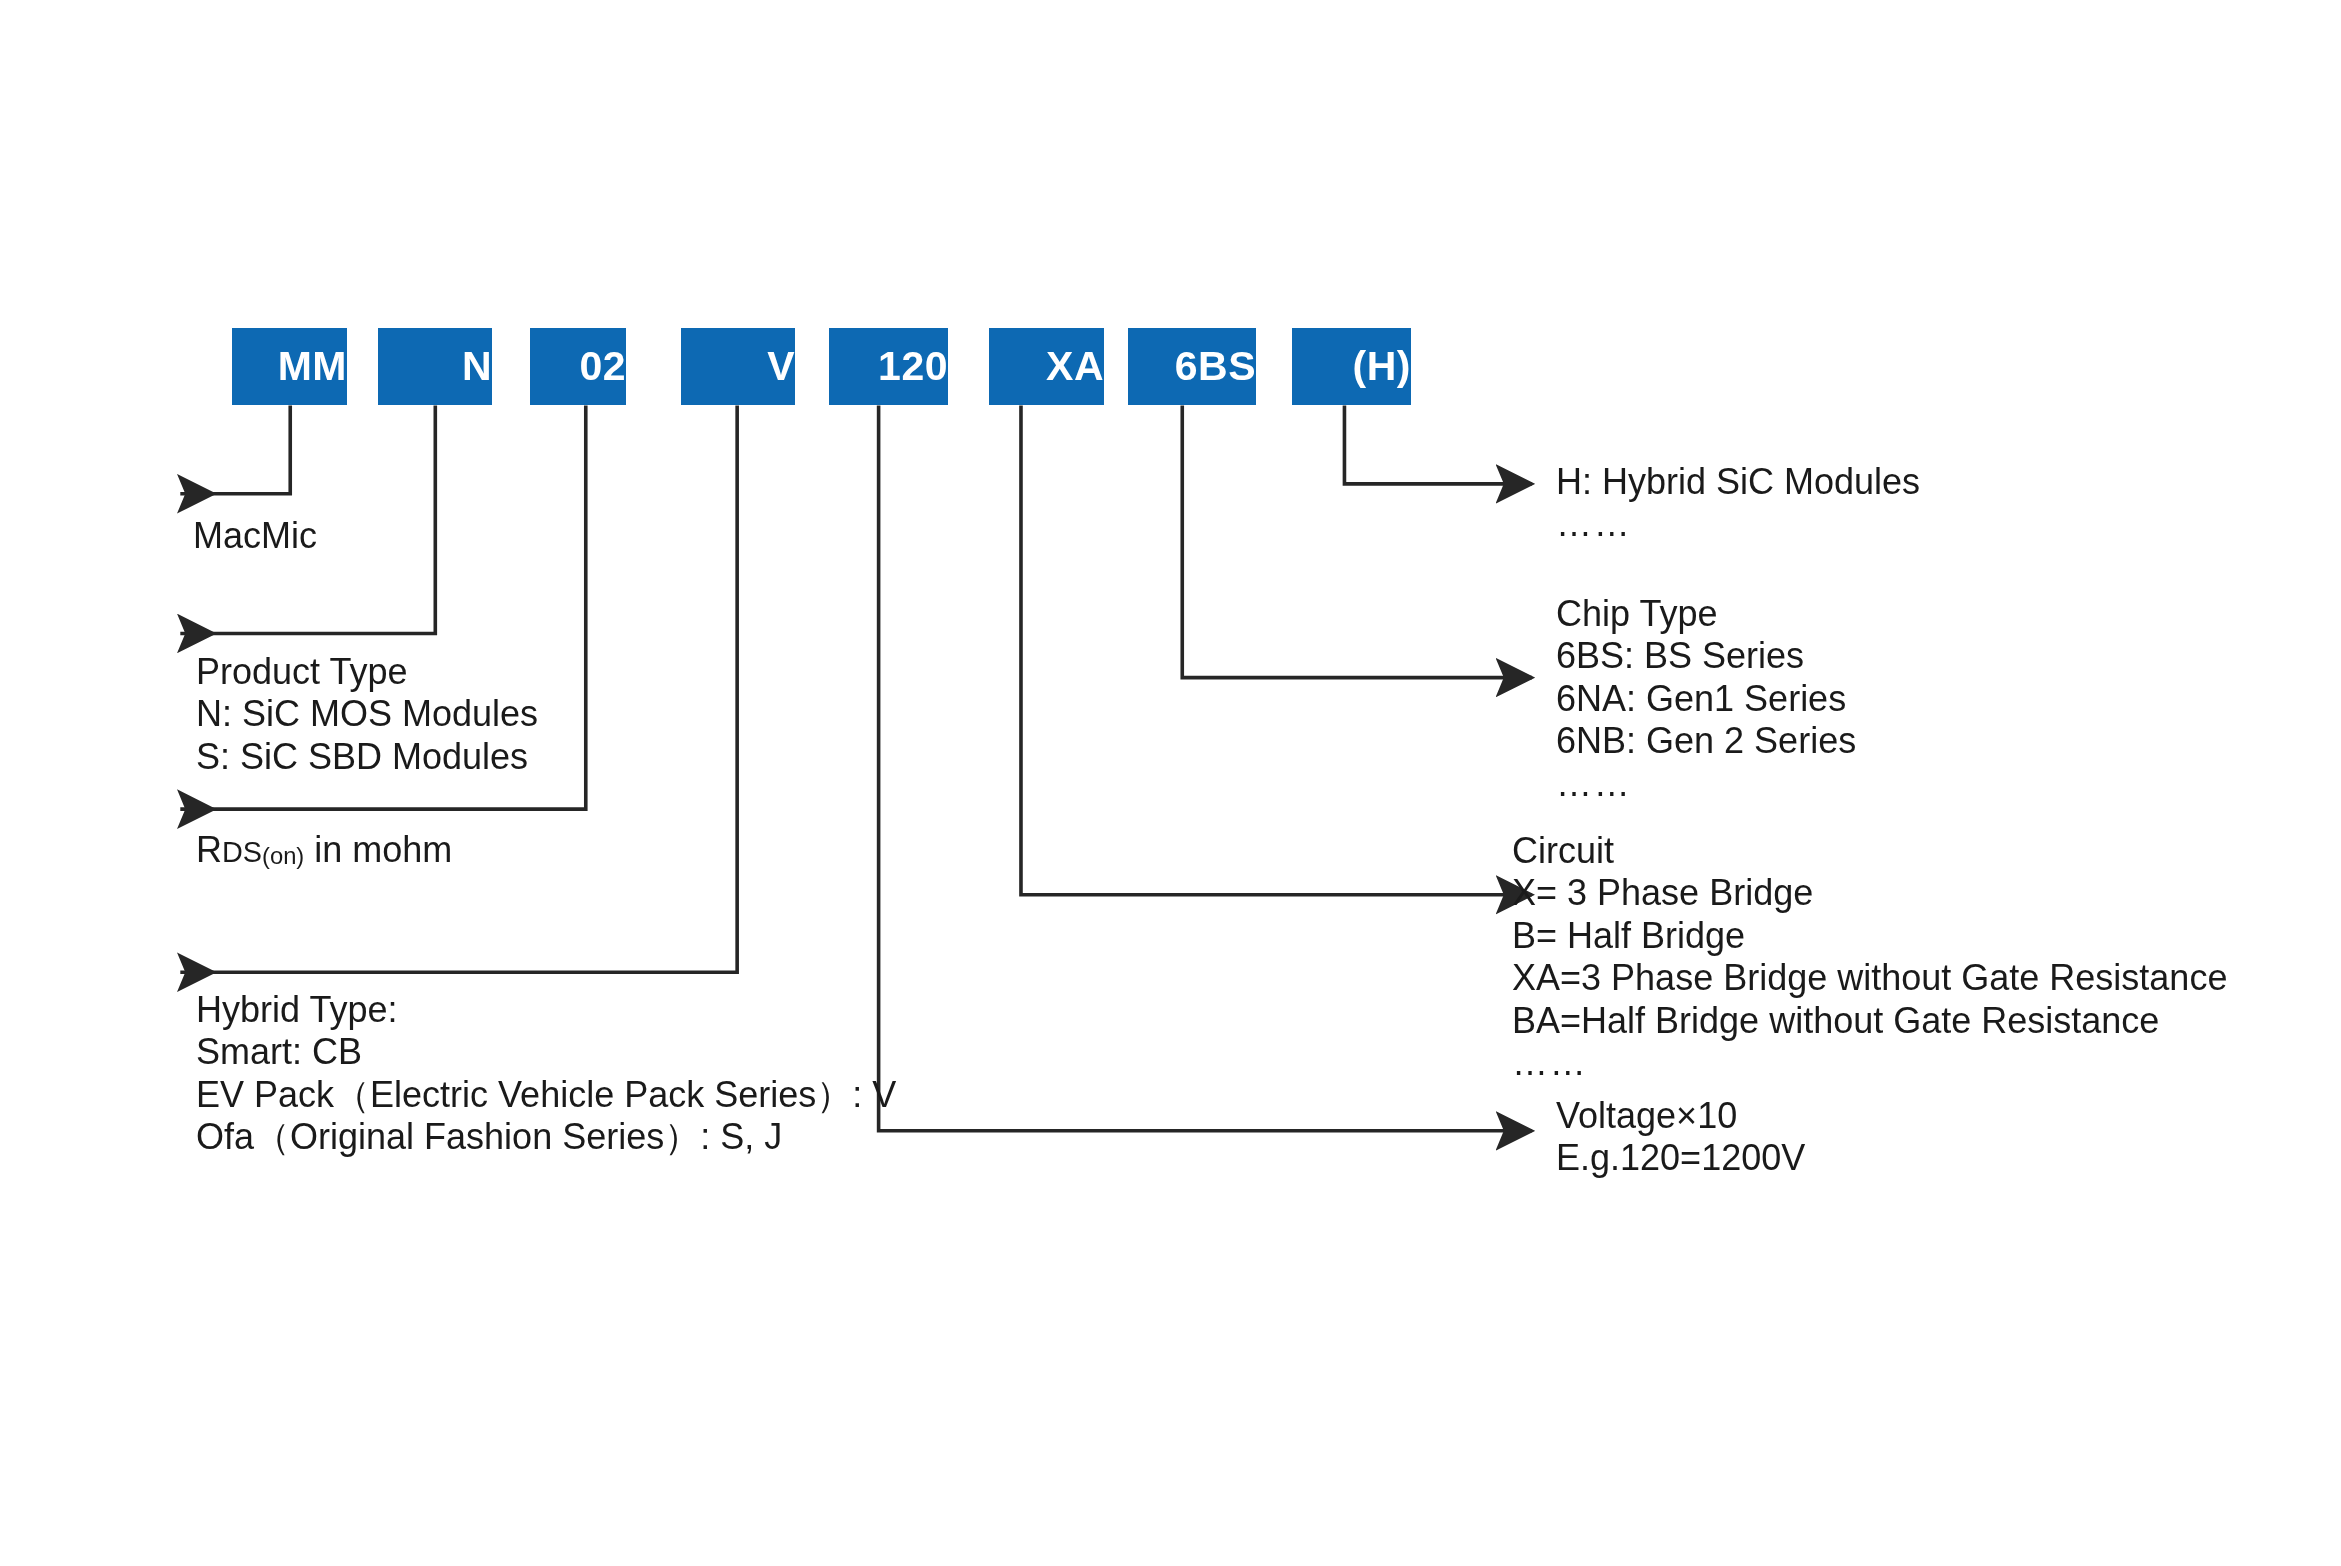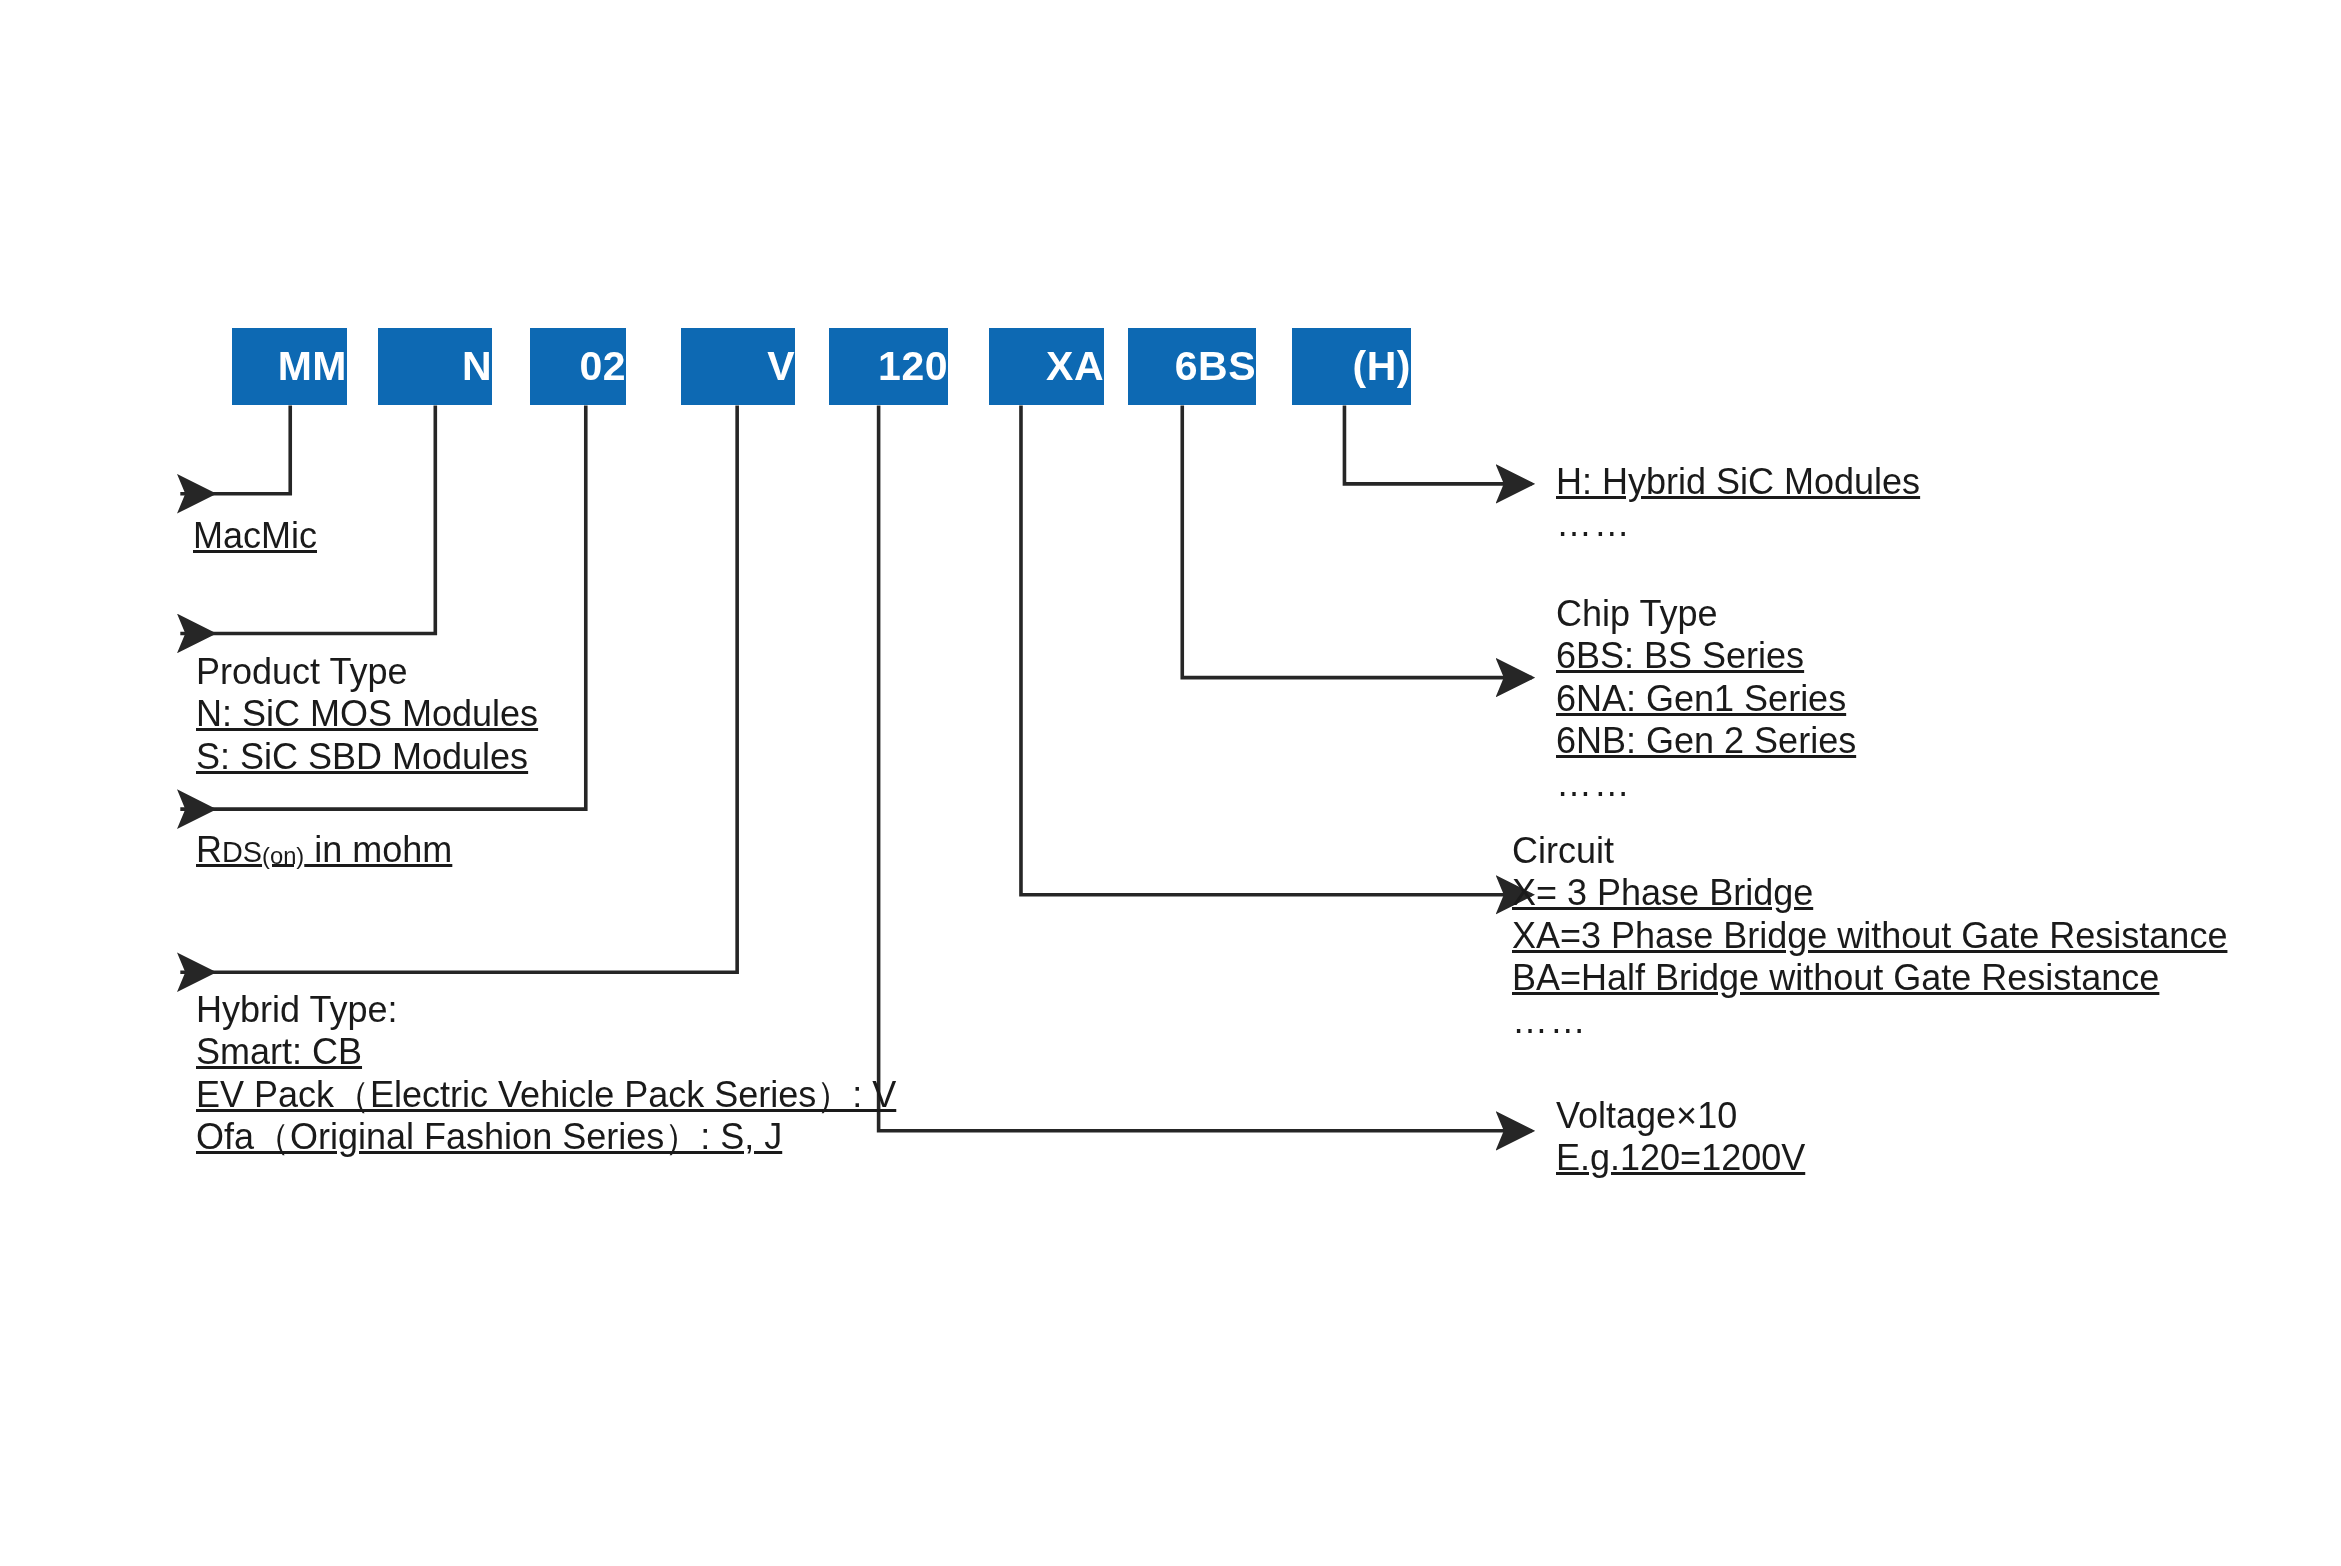--- a/index.html
+++ b/index.html
@@ -49,21 +49,20 @@
     font-size: 36px;
     line-height: 1.18;
     white-space: nowrap;
   }
   .note .hdr {
     font-weight: normal;
     display: block;
   }
   .note .ln {
     display: block;
-    text-decoration: underline;
   }
   .note .dots {
     display: block;
     letter-spacing: 1.8px;
   }
   .note.plain {
     font-weight: normal;
   }
   
   .rds .sc {
@@ -166,20 +165,21 @@
     <span class="hdr">Chip Type</span>
     <span class="ln">6BS: BS Series</span>
     <span class="ln">6NA: Gen1 Series</span>
     <span class="ln">6NB: Gen 2 Series</span>
     <span class="dots">……</span>
   </div>
 
   <div class="note" style="left:1512px; top:830px;">
     <span class="hdr">Circuit</span>
     <span class="ln">X= 3 Phase Bridge</span>
+    <span class="ln">B= Half Bridge</span>
     <span class="ln">XA=3 Phase Bridge without Gate Resistance</span>
     <span class="ln">BA=Half Bridge without Gate Resistance</span>
     <span class="dots">……</span>
   </div>
 
   <div class="note" style="left:1556px; top:1095px;">
     <span class="hdr">Voltage×10</span>
     <span class="ln">E.g.120=1200V</span>
   </div>
 

